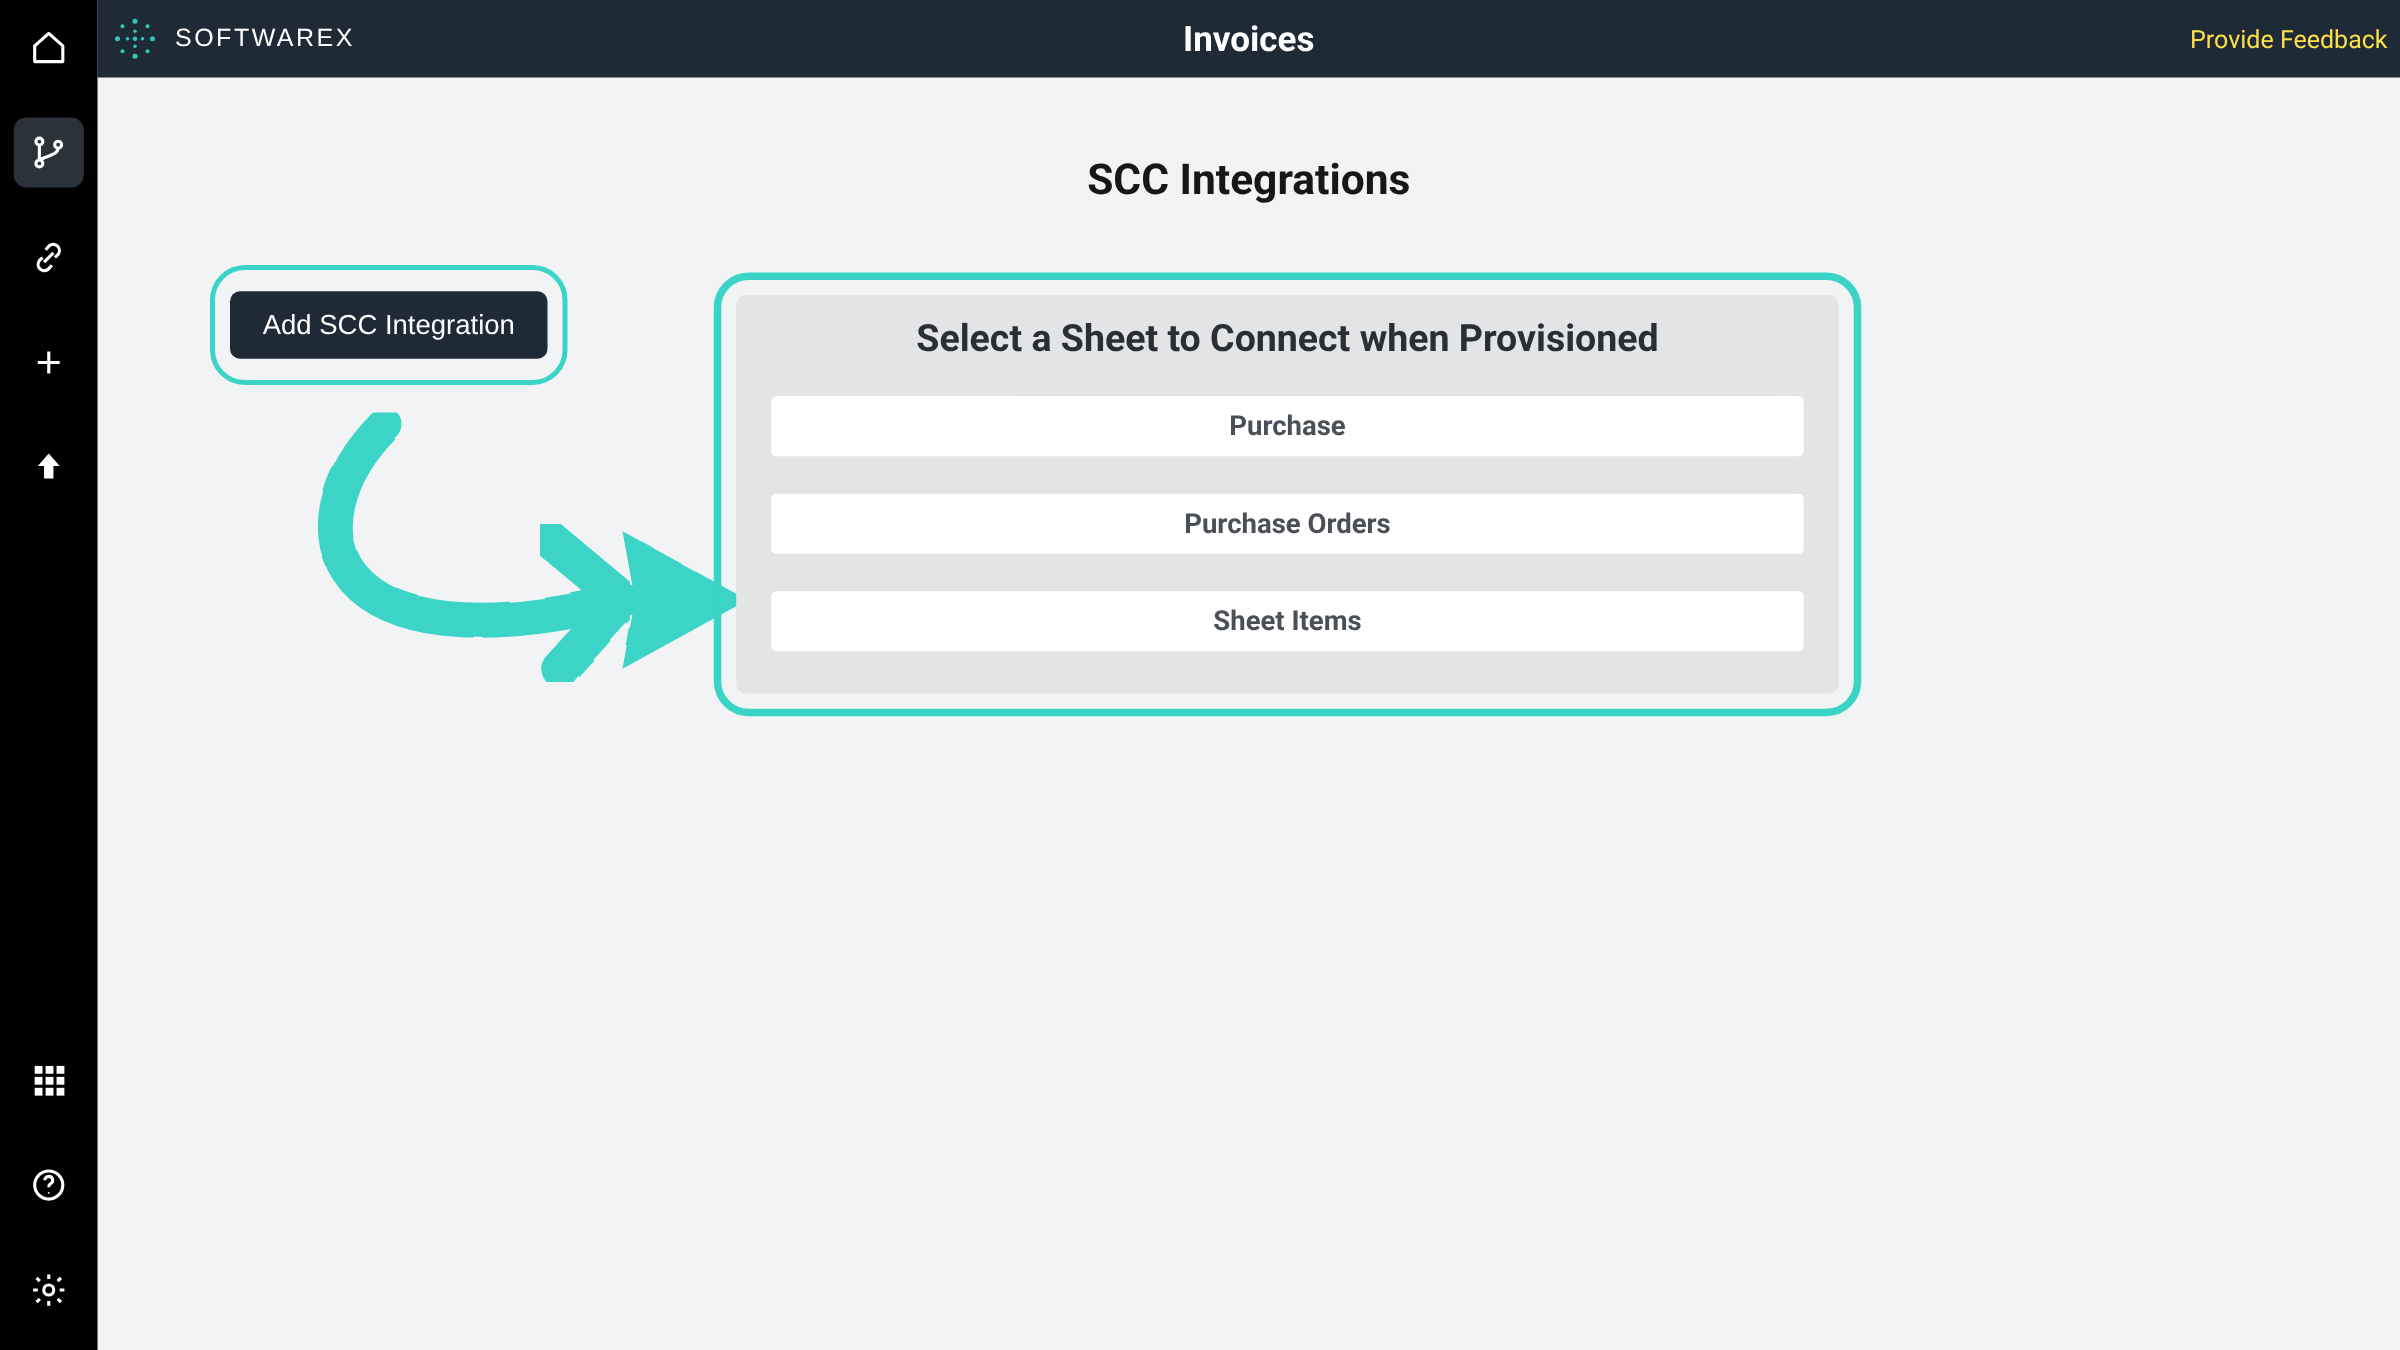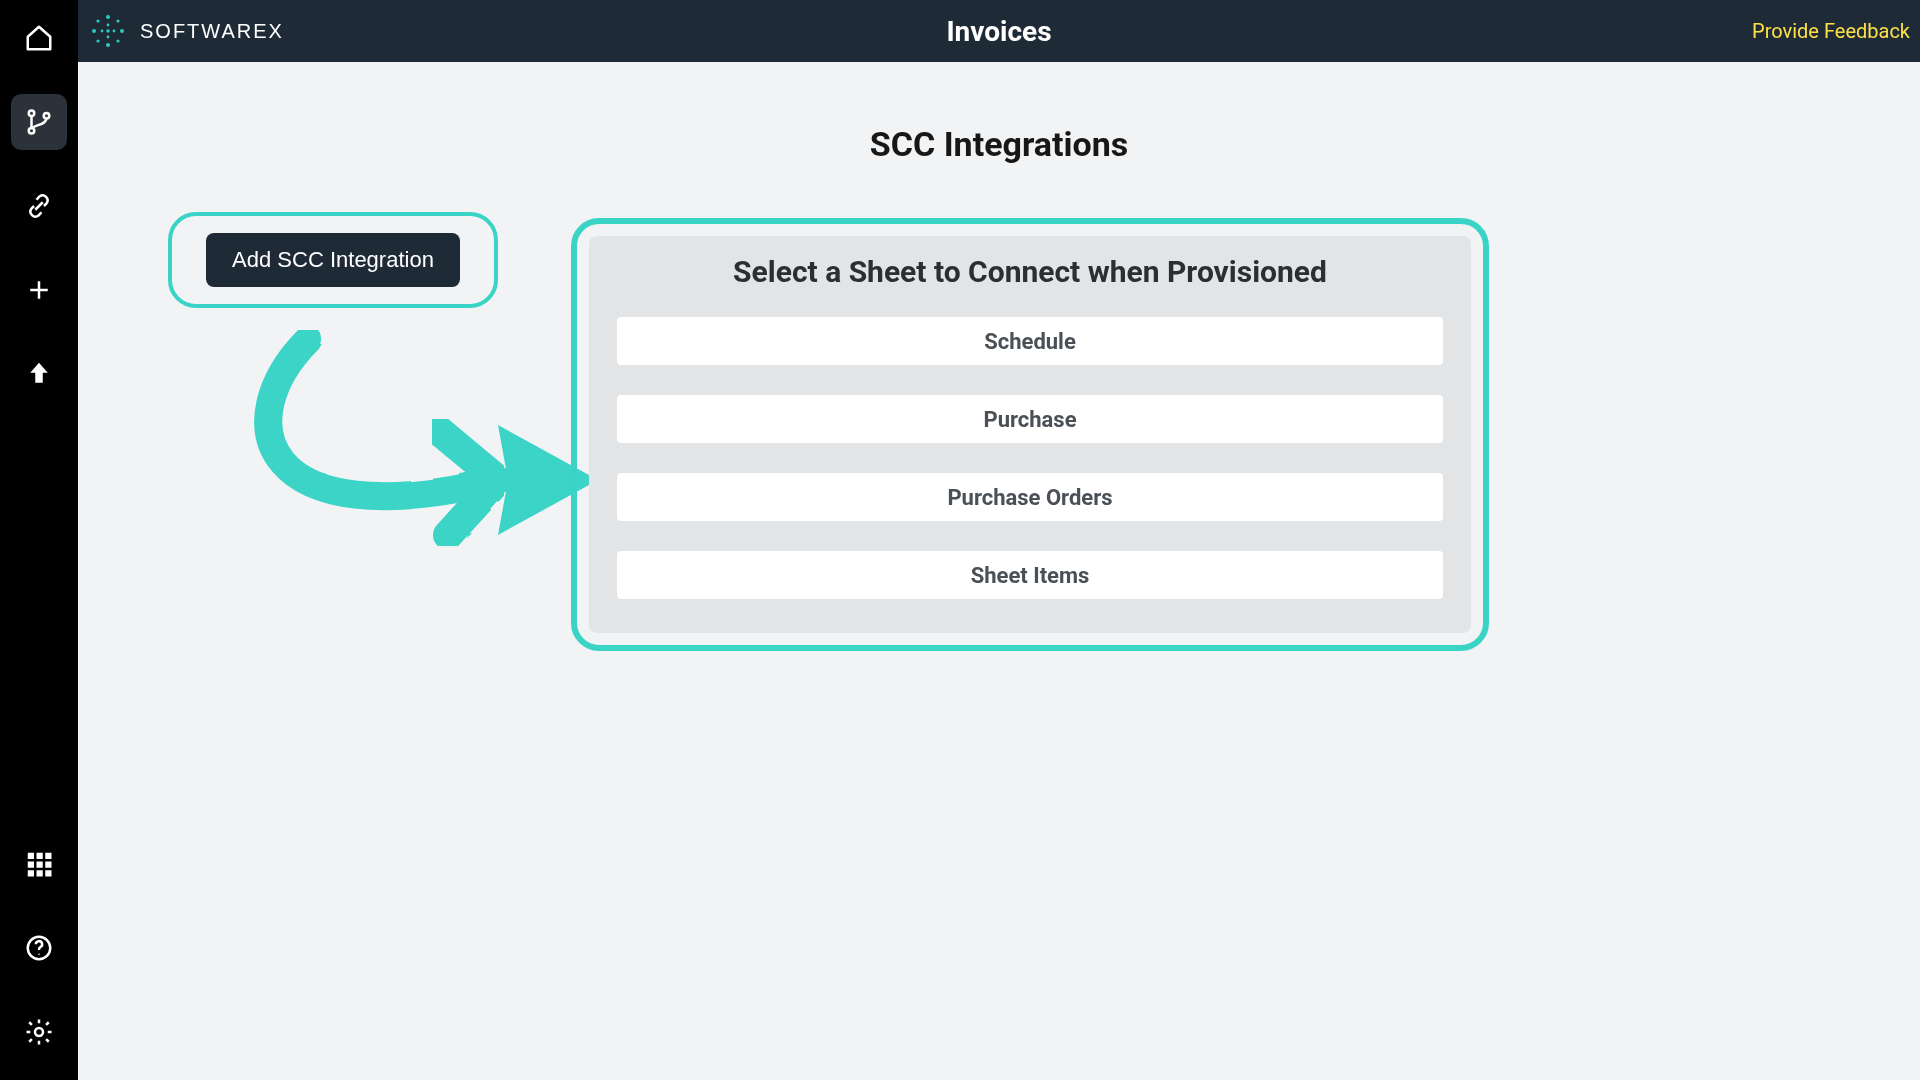--- a/index.html
+++ b/index.html
@@ -58,21 +58,21 @@
     font-size:34px;
     color:#171717;
     font-weight:700;
     margin-top:62px;
   }
 
   
   .add-box {
     position:absolute;
     left:90px; top:150px;
-    width:330px; height:96px;
+    width:286px; height:96px;
     border:4px solid #3ad4c7;
     border-radius:28px;
     display:flex; align-items:center; justify-content:center;
   }
   .add-btn {
     background:#1f2a37;
     color:#fff;
     font-size:22px;
     font-weight:500;
     padding:14px 26px;
@@ -232,19 +232,18 @@
         </filter>
     </defs>
     <path d="M110 10 C 30 90, 60 210, 300 150" stroke="#3ad4c7" stroke-width="28" fill="none" stroke-linecap="round" filter="url(#rough)"></path>
     <path d="M300 150 L240 100 M300 150 L250 205" stroke="#3ad4c7" stroke-width="30" fill="none" stroke-linecap="round" filter="url(#rough)"></path>
     <polygon points="400,150 300,95 310,150 300,205" fill="#3ad4c7" filter="url(#rough)"></polygon>
   </svg>
 
   <div class="panel-wrap">
     <div class="panel-inner">
       <div class="panel-title">Select a Sheet to Connect when Provisioned</div>
-      <div class="option-row">Schedule</div>
       <div class="option-row">Purchase</div>
       <div class="option-row">Purchase Orders</div>
       <div class="option-row">Sheet Items</div>
     </div>
   </div>
 </div>
 
 </body></html>

